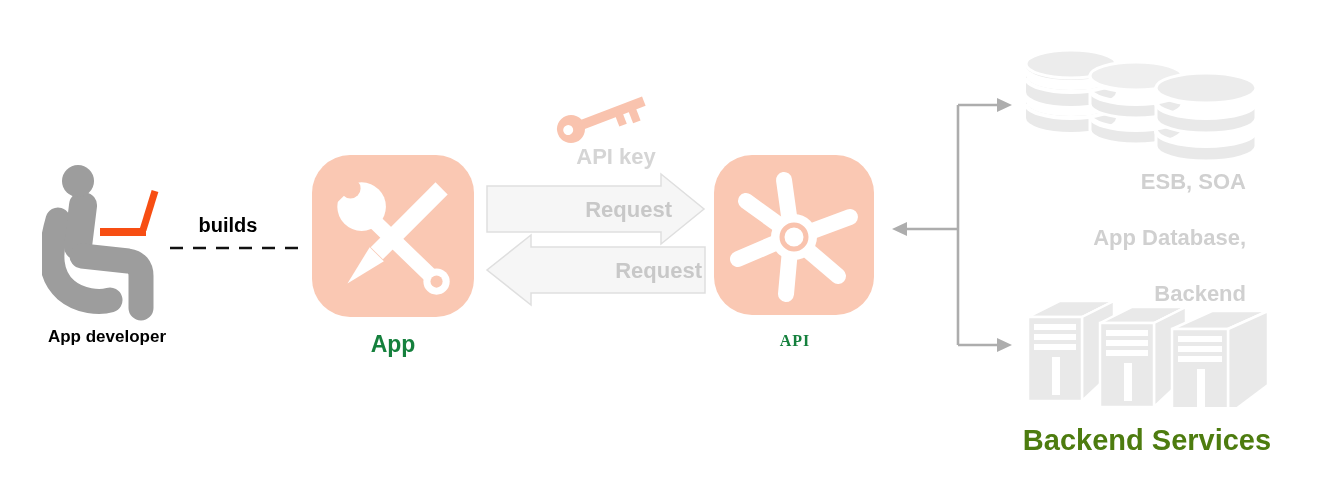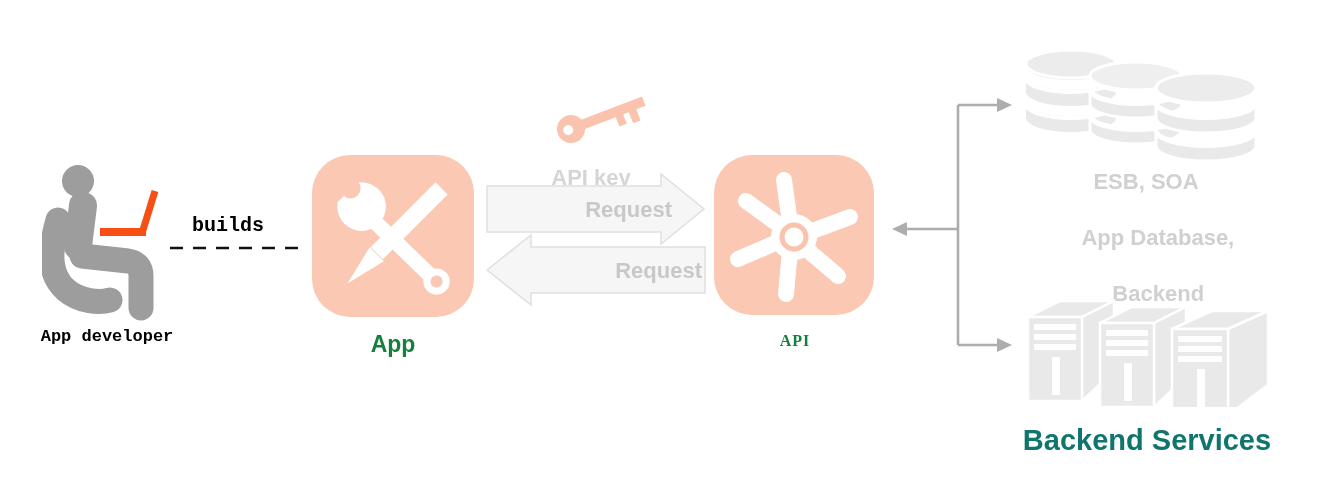--- a/index.html
+++ b/index.html
@@ -1,24 +1,24 @@
 <!DOCTYPE html>
 <html><head>
 <meta charset="utf-8">
 <style>
   html,body{margin:0;padding:0;background:#ffffff;}
   body{font-family:"Liberation Sans","DejaVu Sans",sans-serif;}
   .canvas{position:relative;width:1342px;height:504px;background:#ffffff;overflow:hidden;}
   .abs{position:absolute;}
   .lbl{font-weight:bold;text-align:center;white-space:pre;}
-  .lbl-dark{color:#000000;font-family:Liberation Mono, monospace;}
+  .lbl-dark{color:#000000;}
   .lbl-gray{color:#15803d;}
   .lbl-keytext{color:#d5d5d5;}
-  .lbl-esb{color:#d0d0d0;line-height:28px;}
-  .lbl-backend{color:#0f766e;}
+  .lbl-esb{color:#d0d0d0;line-height:28px;text-align:right;}
+  .lbl-backend{color:#4d7c0f;}
   .tile{position:absolute;background:#fac8b3;border-radius:38px;}
   .arrow-label{position:absolute;text-align:right;font-weight:bold;color:#c8c8c8;font-size:22px;}
 </style>
 </head>
 <body>
 
 <div class="canvas">
 
   <svg class="abs" style="left:42px;top:160px;" width="135" height="172" viewBox="0 0 135 172">
 
@@ -63,21 +63,21 @@
 
   <svg class="abs" style="left:538px;top:92px;" width="120" height="58" viewBox="0 0 120 58">
     <g transform="translate(33,37) rotate(-21)" fill="#f9c3ae">
       <circle cx="0" cy="0" r="14"></circle>
       <rect x="8" y="-5" width="70" height="10"></rect>
       <rect x="46" y="4" width="8" height="11"></rect>
       <rect x="60" y="4" width="8" height="13"></rect>
       <circle cx="-3" cy="0" r="5" fill="#ffffff"></circle>
     </g>
   </svg>
-  <div class="abs lbl lbl-keytext" style="left:521px;top:144px;width:140px;font-size:22px;margin-top:21px;">API key</div>
+  <div class="abs lbl lbl-keytext" style="left:546px;top:144px;width:140px;font-size:22px;">API key</div>
 
   <svg class="abs" style="left:486px;top:172px;" width="220" height="75" viewBox="0 0 220 75">
     <polygon points="1,14 175,14 175,2 218,37 175,72 175,60 1,60" fill="#f6f6f6" stroke="#dfdfdf" stroke-width="1.5"></polygon>
   </svg>
   <div class="arrow-label" style="left:492px;top:197px;width:180px;">Request</div>
 
   <svg class="abs" style="left:482px;top:233px;" width="224" height="75" viewBox="0 0 224 75">
     <polygon points="223,14 49,14 49,2 5,37 49,72 49,60 223,60" fill="#f6f6f6" stroke="#dfdfdf" stroke-width="1.5"></polygon>
   </svg>
   <div class="arrow-label" style="left:522px;top:258px;width:180px;">Request</div>

